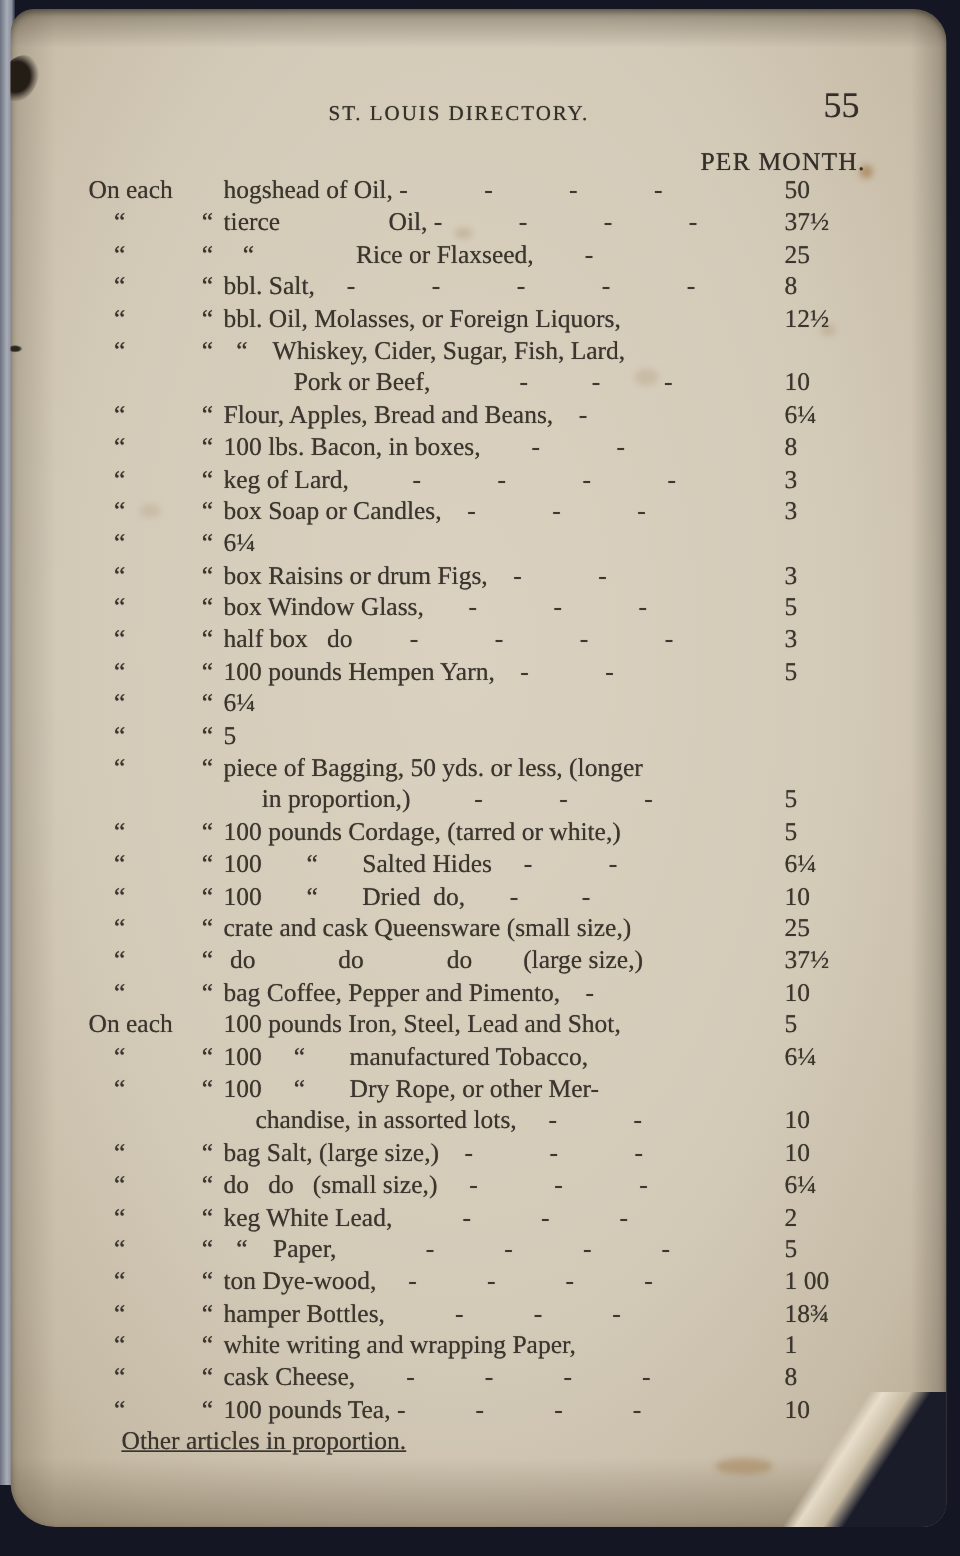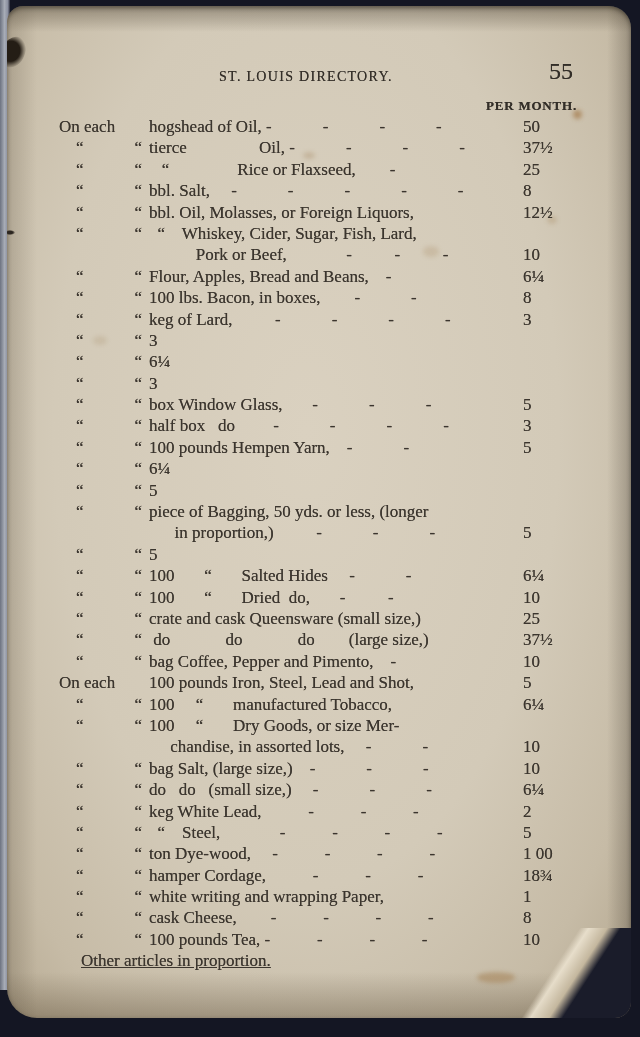--- a/index.html
+++ b/index.html
@@ -51,21 +51,21 @@
     position:absolute;left:160px;top:9px;
     font-size:14px;font-weight:normal;letter-spacing:1.3px;color:#342f29;
     text-shadow:0 0 .6px rgba(52,47,41,.8);
   }
   .pagenum{
     position:absolute;right:4px;top:-2px;
     font-size:24px;font-weight:400;color:#332e28;
     text-shadow:0 0 .5px rgba(51,46,40,.8);
   }
   .per-month{
-    text-align:right;font-size:13px;font-weight:bold;letter-spacing:.8px;
+    text-align:right;font-size:17px;font-weight:normal;letter-spacing:.8px;
     height:16px;color:#342f29;text-shadow:0 0 .5px rgba(52,47,41,.8);
   }
   .rows{margin-top:2px;}
   .row{
     display:flex;height:21.4px;line-height:21.4px;font-size:17px;
     text-shadow:0 0 .5px rgba(59,53,46,.75);
   }
   .c-prefix{flex:none;width:90px;white-space:pre;overflow:hidden;}
   .c-item{flex:1;white-space:pre;overflow:hidden;}
   .c-value{flex:none;min-width:54px;text-align:left;white-space:pre;}
@@ -138,28 +138,30 @@
     <span class="c-item">100 lbs. Bacon, in boxes,        -            -</span>
     <span class="c-value">8</span>
   </div>
           <div class="row">
     <span class="c-prefix">    “            “</span>
     <span class="c-item">keg of Lard,          -            -            -            -</span>
     <span class="c-value">3</span>
   </div>
           <div class="row">
     <span class="c-prefix">    “            “</span>
-    <span class="c-value">3</span>
-  </div>
-          <div class="row">
-    <span class="c-prefix">    “            “</span>
-    <span class="c-value">6¼</span>
-  </div>
-          <div class="row">
-    <span class="c-prefix">    “            “</span>
+    <span class="c-item">box Soap or Candles,    -            -            -</span>
+    <span class="c-value">3</span>
+  </div>
+          <div class="row">
+    <span class="c-prefix">    “            “</span>
+    <span class="c-value">6¼</span>
+  </div>
+          <div class="row">
+    <span class="c-prefix">    “            “</span>
+    <span class="c-item">box Raisins or drum Figs,    -            -</span>
     <span class="c-value">3</span>
   </div>
           <div class="row">
     <span class="c-prefix">    “            “</span>
     <span class="c-item">box Window Glass,       -            -            -</span>
     <span class="c-value">5</span>
   </div>
           <div class="row">
     <span class="c-prefix">    “            “</span>
     <span class="c-item">half box   do         -            -            -            -</span>
@@ -183,20 +185,21 @@
     <span class="c-item">piece of Bagging, 50 yds. or less, (longer</span>
     <span class="c-value"></span>
   </div>
           <div class="row">
     <span class="c-prefix"></span>
     <span class="c-item">      in proportion,)          -            -            -</span>
     <span class="c-value">5</span>
   </div>
           <div class="row">
     <span class="c-prefix">    “            “</span>
+    <span class="c-item">100 pounds Cordage, (tarred or white,)</span>
     <span class="c-value">5</span>
   </div>
           <div class="row">
     <span class="c-prefix">    “            “</span>
     <span class="c-item">100       “       Salted Hides     -            -</span>
     <span class="c-value">6¼</span>
   </div>
           <div class="row">
     <span class="c-prefix">    “            “</span>
     <span class="c-item">100       “       Dried  do,       -          -</span>
@@ -222,21 +225,21 @@
     <span class="c-item">100 pounds Iron, Steel, Lead and Shot,</span>
     <span class="c-value">5</span>
   </div>
           <div class="row">
     <span class="c-prefix">    “            “</span>
     <span class="c-item">100     “       manufactured Tobacco,</span>
     <span class="c-value">6¼</span>
   </div>
           <div class="row">
     <span class="c-prefix">    “            “</span>
-    <span class="c-item">100     “       Dry Goods, or size Mer-</span>
+    <span class="c-item">100     “       Dry Rope, or other Mer-</span>
     <span class="c-value"></span>
   </div>
           <div class="row">
     <span class="c-prefix"></span>
     <span class="c-item">     chandise, in assorted lots,     -            -</span>
     <span class="c-value">10</span>
   </div>
           <div class="row">
     <span class="c-prefix">    “            “</span>
     <span class="c-item">bag Salt, (large size,)    -            -            -</span>
@@ -247,31 +250,31 @@
     <span class="c-item">do   do   (small size,)     -            -            -</span>
     <span class="c-value">6¼</span>
   </div>
           <div class="row">
     <span class="c-prefix">    “            “</span>
     <span class="c-item">keg White Lead,           -           -           -</span>
     <span class="c-value">2</span>
   </div>
           <div class="row">
     <span class="c-prefix">    “            “</span>
-    <span class="c-item">  “    Steel,              -           -           -           -</span>
+    <span class="c-item">  “    Paper,              -           -           -           -</span>
     <span class="c-value">5</span>
   </div>
           <div class="row">
     <span class="c-prefix">    “            “</span>
     <span class="c-item">ton Dye-wood,     -           -           -           -</span>
     <span class="c-value">1 00</span>
   </div>
           <div class="row">
     <span class="c-prefix">    “            “</span>
-    <span class="c-item">hamper Cordage,           -           -           -</span>
+    <span class="c-item">hamper Bottles,           -           -           -</span>
     <span class="c-value">18¾</span>
   </div>
           <div class="row">
     <span class="c-prefix">    “            “</span>
     <span class="c-item">white writing and wrapping Paper,</span>
     <span class="c-value">1</span>
   </div>
           <div class="row">
     <span class="c-prefix">    “            “</span>
     <span class="c-item">cask Cheese,        -           -           -           -</span>

